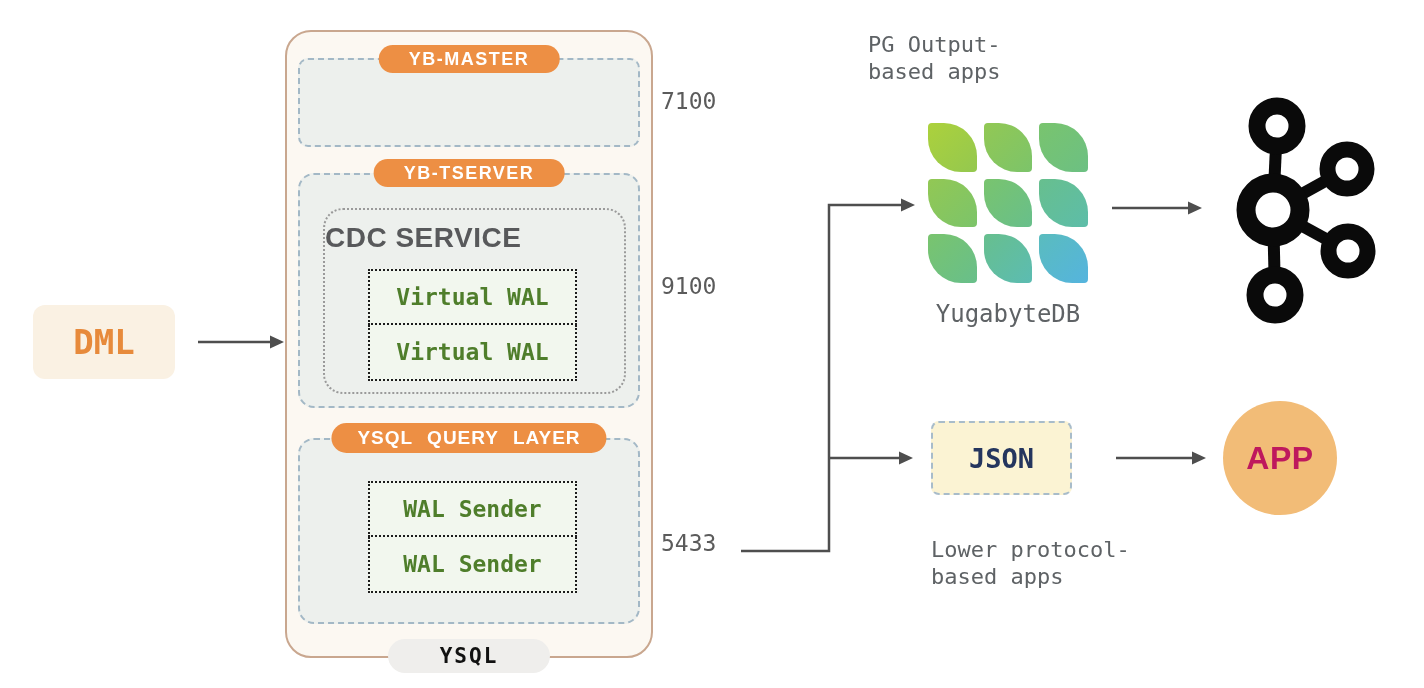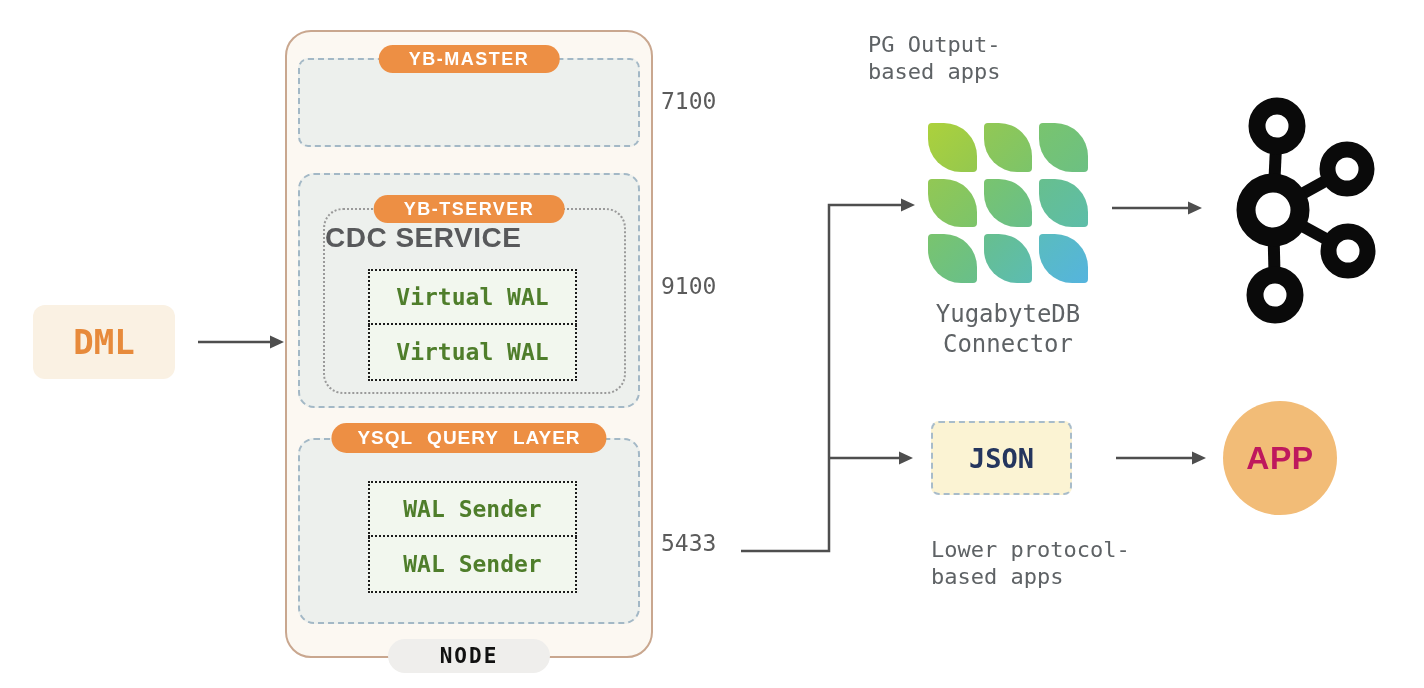--- a/index.html
+++ b/index.html
@@ -23,21 +23,21 @@
   .section { position:absolute; left:11px; width:342px; background:#EDF0ED;
              border:2px dashed #A3B8C6; }
   .sec-master  { top:26px;  height:89px;  border-radius:10px; }
   .sec-tserver { top:141px; height:235px; border-radius:16px; }
   .sec-ysql    { top:406px; height:186px; border-radius:16px; }
 
   .badge { position:absolute; left:50%; transform:translateX(-50%); height:28px;
            background:#ED8F44; border-radius:15px; color:#fff; font-weight:bold; font-size:18px;
            letter-spacing:1.5px; display:flex; align-items:center; padding:0 30px; white-space:nowrap; z-index:3; }
   .badge-master  { top:13px; }
-  .badge-tserver { top:127px;margin-top:36px; }
+  .badge-tserver { top:127px; }
   .badge-ysql    { top:391px; height:30px; font-size:19px; letter-spacing:1px; word-spacing:8px; padding:0 26px; }
 
   .cdc-box { position:absolute; left:36px; top:176px; width:303px; height:186px;
              border:2px dotted #9A9A9A; border-radius:20px; }
   .cdc-title { padding-top:12px; font-size:28px; font-weight:bold;
                color:#58595B; letter-spacing:0.5px; }
 
   .stack { position:absolute; width:209px; }
   .stack-vwal { left:81px; top:237px; }
   .stack-ws   { left:81px; top:449px; }
@@ -131,21 +131,21 @@
   </div>
 
   <div class="badge badge-ysql">YSQL QUERY LAYER</div>
   <div class="section sec-ysql"></div>
 
   <div class="stack stack-ws">
     <div class="wal-box">WAL Sender</div>
     <div class="wal-box">WAL Sender</div>
   </div>
 
-  <div class="node-pill">NODE</div>
+  <div class="node-pill">YSQL</div>
 </div>
 
 <div class="abs port port-7100">7100</div>
 <div class="abs port port-9100">9100</div>
 <div class="abs port port-5433">5433</div>
 
 <div class="abs gray-label pg-apps">
   <div>PG Output-</div>
   <div>based apps</div>
 </div>
@@ -156,21 +156,20 @@
   <div class="tile"></div>
   <div class="tile"></div>
   <div class="tile"></div>
   <div class="tile"></div>
   <div class="tile"></div>
   <div class="tile"></div>
   <div class="tile"></div>
 </div>
 <div class="abs conn-label">
   <div>YugabyteDB</div>
-  <div>Connector</div>
 </div>
 
 <svg class="abs kafka" width="150" height="240" viewBox="0 0 150 240">
   <g stroke="#0A0A0A" stroke-width="12">
     <line x1="43" y1="119" x2="47" y2="35"></line>
     <line x1="43" y1="119" x2="45" y2="204"></line>
     <line x1="43" y1="119" x2="117" y2="78"></line>
     <line x1="43" y1="119" x2="118" y2="160"></line>
   </g>
   <g fill="#ffffff" stroke="#0A0A0A">

